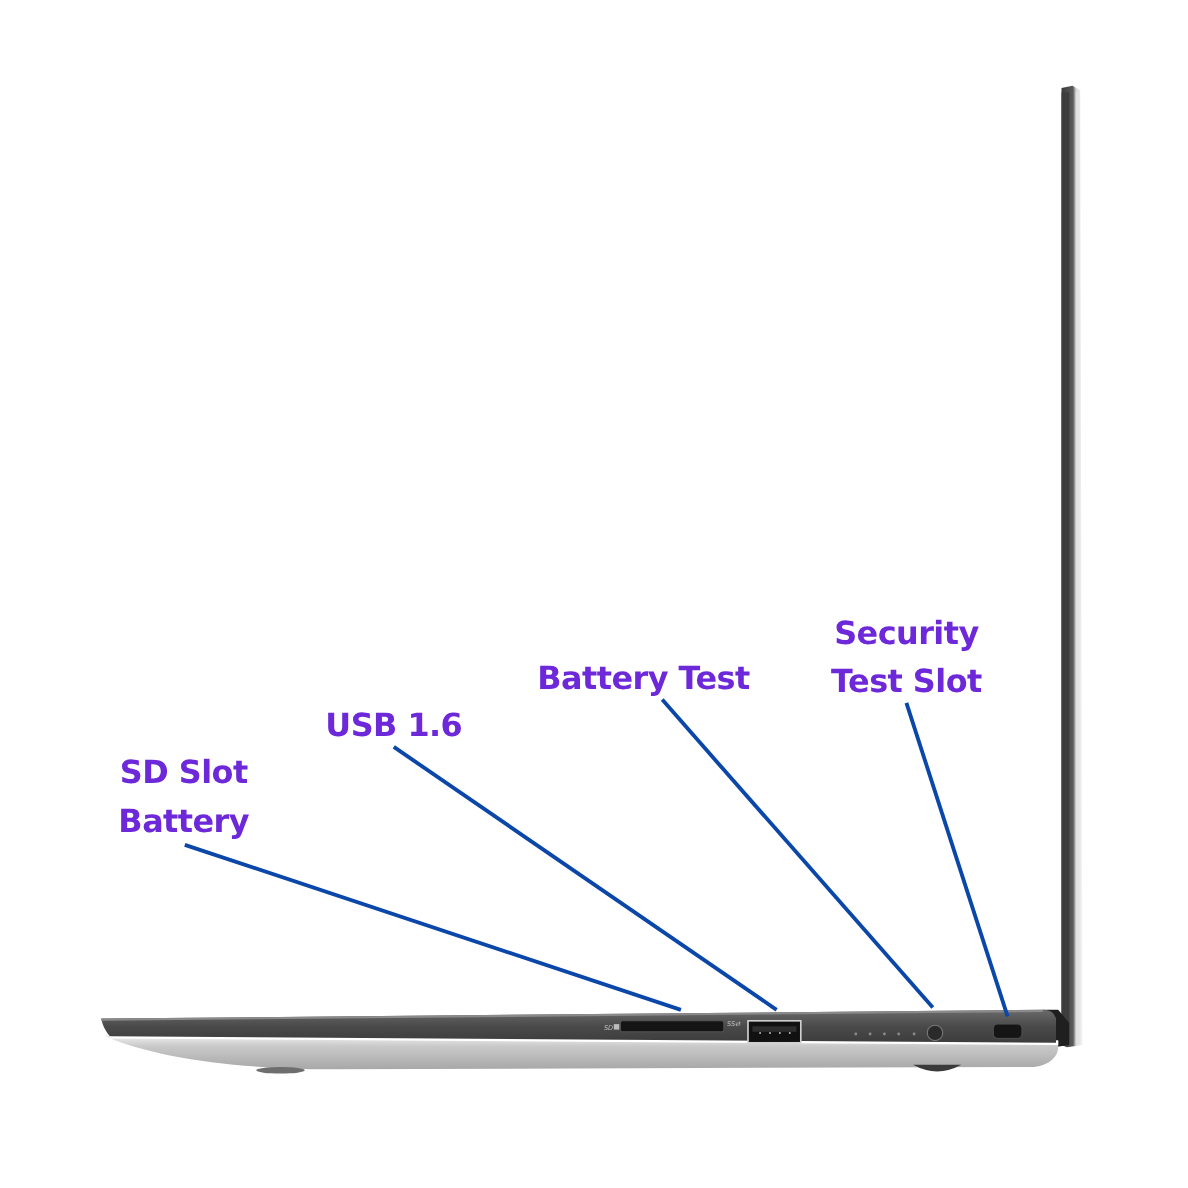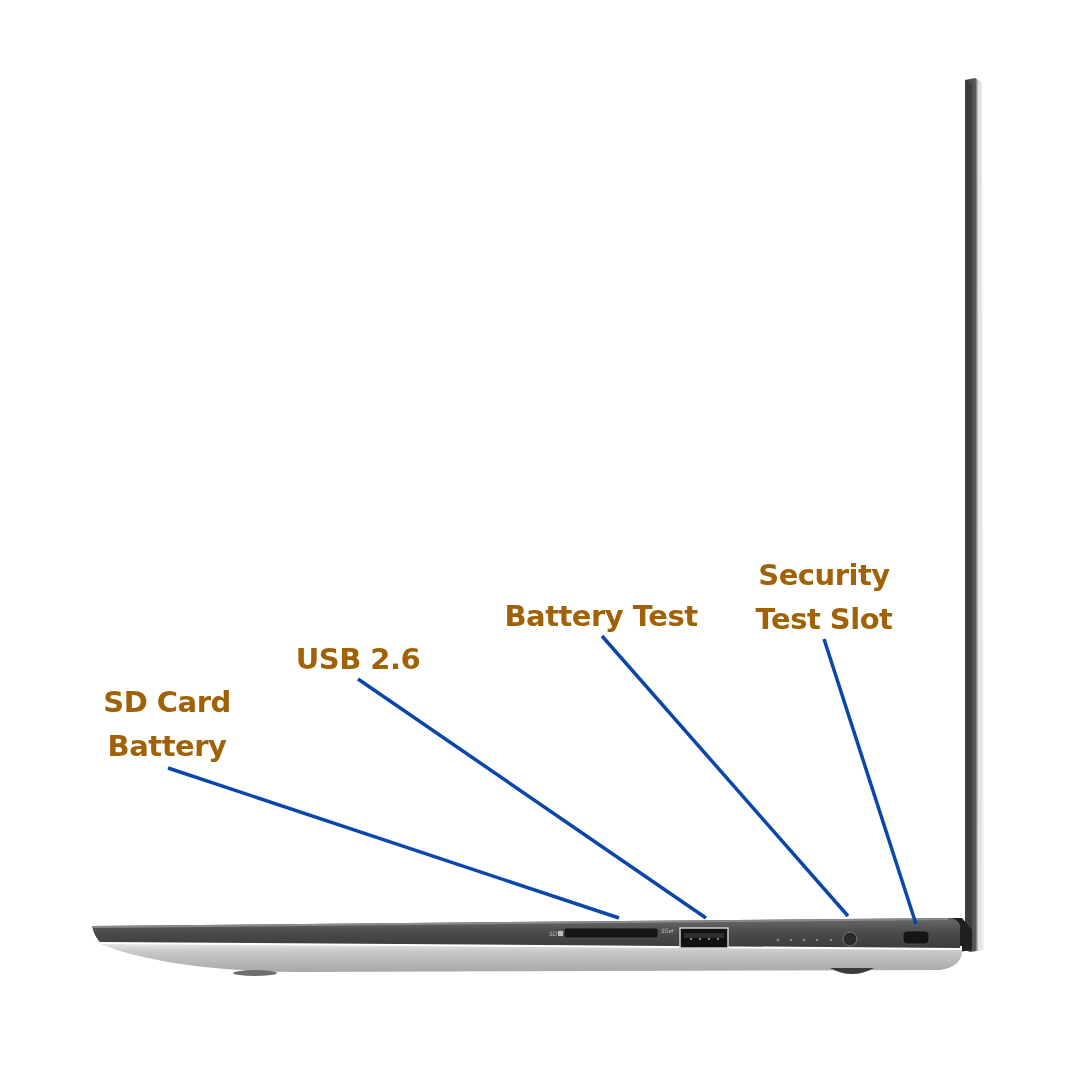--- a/index.html
+++ b/index.html
@@ -4,21 +4,21 @@
   <style>
     html, body { margin: 0; padding: 0; background: #ffffff; }
     body { width: 1080px; height: 1080px; position: relative; overflow: hidden; }
     .stage { position: absolute; left: 0; top: 0; width: 1080px; height: 1080px; }
     .label {
       position: absolute;
       font-family: "DejaVu Sans", sans-serif;
       font-weight: bold;
       font-size: 29px;
       line-height: 44px;
-      color: #a16207;
+      color: #6d28d9;
       text-align: center;
       letter-spacing: -0.5px;
       white-space: nowrap;
     }
     .label span { display: block; }
     svg { position: absolute; left: 0; top: 0; }
     .port-text {
       font-family: "DejaVu Sans", sans-serif;
       font-size: 6px;
       fill: #bdbdbd;
@@ -101,29 +101,29 @@
 
     <g stroke="#0a47a9" stroke-width="3.5" stroke-linecap="butt">
       <line x1="168" y1="768" x2="619" y2="918"></line>
       <line x1="358" y1="679" x2="706" y2="918"></line>
       <line x1="602" y1="636" x2="848" y2="916"></line>
       <line x1="824" y1="639" x2="916" y2="924"></line>
     </g>
   </svg>
 
   <div class="label" style="left:96px; top:680px; width:142px;">
-    <span>SD Card</span>
+    <span>SD Slot</span>
     <span>Battery</span>
   </div>
 
   <div class="label" style="left:290px; top:637px; width:136px;">
-    <span>USB 2.6</span>
+    <span>USB 1.6</span>
   </div>
 
-  <div class="label" style="left:496px; top:594px; width:210px;text-align:center;">
+  <div class="label" style="left:480px; top:594px; width:210px;text-align:center;">
     <span>Battery Test</span>
   </div>
 
   <div class="label" style="left:734px; top:553px; width:180px;">
     <span>Security</span>
     <span>Test Slot</span>
   </div>
 
 </div>
 

